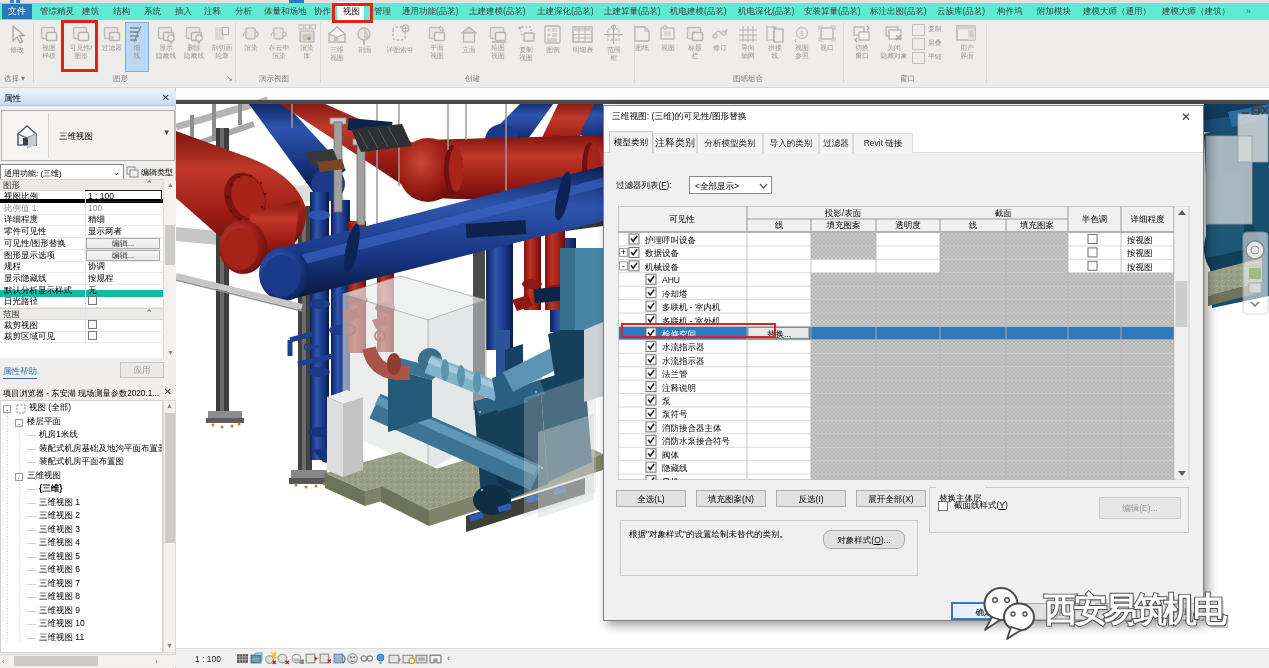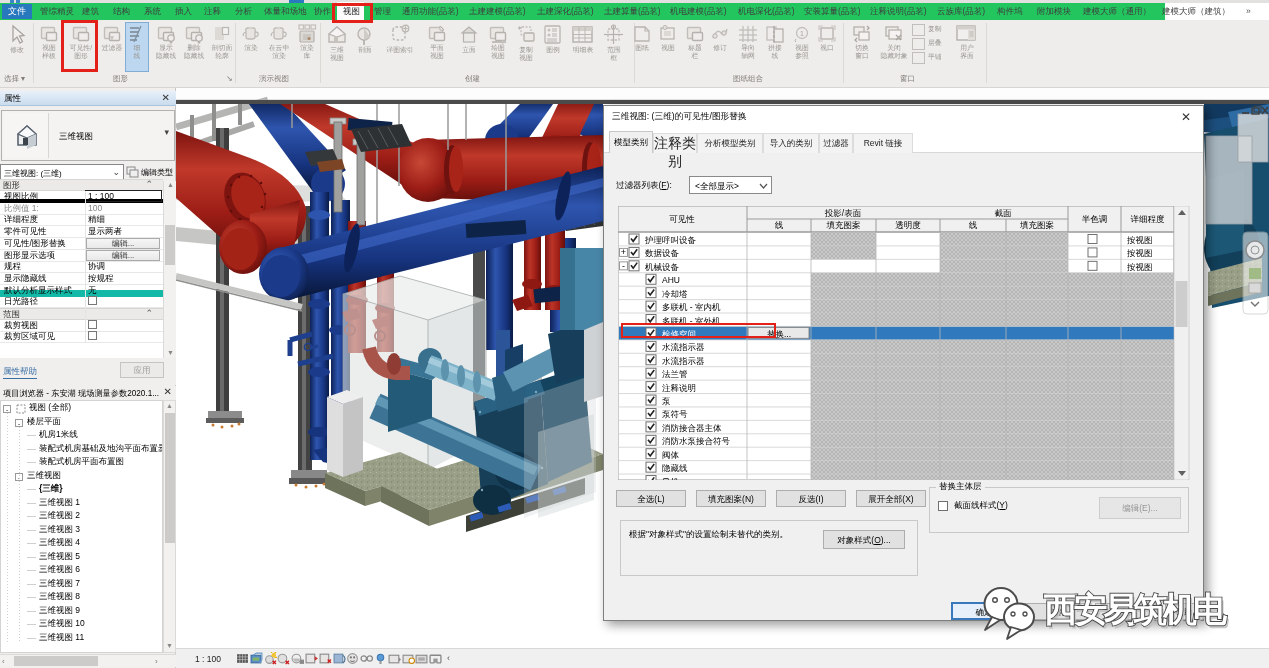--- a/index.html
+++ b/index.html
@@ -20,21 +20,21 @@
  border-top:1px solid #d8d5d2;border-bottom:1px solid #d8d5d2;font-size:8.5px;color:#333;}
 .ebtn{position:absolute;background:linear-gradient(#f6f6f6,#e8e8e8);border:1px solid #aaa;
  font-size:8px;color:#333;text-align:center;}
 .trow{position:absolute;font-size:8.5px;color:#000;white-space:nowrap;}
 .win{font-size:8.5px;color:#000;}
 .btn{position:absolute;background:#e1e1e1;border:1px solid #adadad;font-size:8.5px;
  color:#000;text-align:center;}
 </style></head><body>
 <div id="page">
 
-<div class="abs" style="left:0;top:0;width:1165px;height:20px;background:#22c55e;">
+<div class="abs" style="left:0;top:0;width:1269px;height:20px;background:#5eead4;">
 <div class="abs" style="left:0;top:0;width:1269px;height:3px;background:#e3e1df;"></div>
 <div class="abs" style="left:289px;top:0;width:15px;height:3px;background:#2a7ac0;"></div>
 <div class="abs" style="left:10px;top:0;width:4px;height:3px;background:#3a87c8;"></div>
 <div class="abs" style="left:16px;top:0;width:4px;height:3px;background:#3a87c8;"></div>
 <div class="abs" style="left:2px;top:4px;width:30px;height:15px;background:#2878be;color:#fff;font-size:9px;text-align:center;line-height:15px;">文件</div>
 <div class="abs" style="left:337px;top:2px;width:27px;height:18px;background:#fdfdfd;"></div>
 <span class="tab" style="left:40px;">管综精灵</span>
 <span class="tab" style="left:82px;">建筑</span>
 <span class="tab" style="left:113px;">结构</span>
 <span class="tab" style="left:144px;">系统</span>
@@ -44,21 +44,21 @@
 <span class="tab" style="left:264px;">体量和场地</span>
 <span class="tab" style="left:314px;">协作</span>
 <span class="tab" style="left:374px;">管理</span>
 <span class="tab" style="left:402px;">通用功能(品茗)</span>
 <span class="tab" style="left:469px;">土建建模(品茗)</span>
 <span class="tab" style="left:537px;">土建深化(品茗)</span>
 <span class="tab" style="left:604px;">土建算量(品茗)</span>
 <span class="tab" style="left:670px;">机电建模(品茗)</span>
 <span class="tab" style="left:738px;">机电深化(品茗)</span>
 <span class="tab" style="left:804px;">安装算量(品茗)</span>
-<span class="tab" style="left:870px;">注释说明(品茗)</span>
+<span class="tab" style="left:870px;">标注出图(品茗)</span>
 <span class="tab" style="left:937px;">云族库(品茗)</span>
 <span class="tab" style="left:997px;">构件坞</span>
 <span class="tab" style="left:1037px;">附加模块</span>
 <span class="tab" style="left:1083px;">建模大师（通用）</span>
 <span class="tab" style="left:1162px;">建模大师（建筑）</span>
 <span class="tab" style="left:343px;color:#1a1a1a;">视图</span>
 <span class="tab" style="left:1246px;color:#555;">»</span>
 </div>
 <div class="abs" style="left:0;top:20px;width:1269px;height:68px;background:#efedeb;border-bottom:1px solid #d8d5d2;">
 <div class="ribbtn" style="left:2px;top:4px;width:30px;">
@@ -675,21 +675,21 @@
             <path d="M5 12 L14 4 L23 12 L23 23 L5 23 Z" fill="#eceef0" stroke="#5a6470" stroke-width="1.6"></path>
             <path d="M14 4 L23 12 L14 16 L5 12 Z" fill="#f8fafb" stroke="#5a6470" stroke-width="1.2"></path>
             <path d="M23 12 L23 23 L14 27 L14 16 Z" fill="#c6ccd2" stroke="#5a6470" stroke-width="0"></path>
             <rect x="10" y="16" width="5" height="7" fill="#3c434b"></rect>
           </svg>
         </div>
         <span class="win" style="position:absolute;left:57px;top:20px;">三维视图</span>
         <span style="position:absolute;right:5px;top:16px;font-size:9px;color:#444;">▾</span>
       </div>
       <div class="abs" style="left:0;top:76px;width:124px;height:17px;background:#fff;border:1px solid #888;">
-        <span class="win" style="position:absolute;left:3px;top:3px;font-size:8px;">三维视图: (三维)</span>
+        <span class="win" style="position:absolute;left:3px;top:3px;font-size:8px;">通用功能: (三维)</span>
         <span style="position:absolute;right:3px;top:2px;font-size:9px;color:#444;">⌄</span>
       </div>
       <div class="abs" style="left:126px;top:76px;width:50px;height:17px;">
         <svg class="abs" style="left:0;top:2px;" width="14" height="13" viewBox="0 0 14 13">
           <rect x="1" y="1" width="8" height="7" fill="none" stroke="#8a8a8a"></rect>
           <rect x="4" y="4" width="8" height="7" fill="#eee" stroke="#8a8a8a"></rect>
         </svg>
         <span class="win" style="position:absolute;left:15px;top:3px;font-size:8px;">编辑类型</span>
       </div>
     </div>
@@ -863,21 +863,21 @@
         <div class="abs" style="left:14px;top:1px;width:84px;height:10px;background:#cdcbc9;"></div>
       </div>
     </div>
 <div class="abs" style="left:603px;top:105px;width:601px;height:516px;background:#f0f0f0;border:1px solid #7e7e7e;box-shadow:4px 4px 10px rgba(0,0,0,0.4);z-index:20;">
       <div class="abs" style="left:0;top:0;width:599px;height:23px;background:#fff;">
         <span class="win" style="position:absolute;left:8px;top:5px;font-size:8.7px;">三维视图: (三维)的可见性/图形替换</span>
         <span style="position:absolute;right:12px;top:4px;font-size:12px;color:#333;">✕</span>
       </div>
       <div class="abs" style="left:0;top:23px;width:599px;height:24px;background:#fff;border-bottom:1px solid #d9d9d9;">
         <div class="abs" style="left:5px;top:2px;width:44px;height:22px;background:#f0f0f0;border:1px solid #c8c8c8;border-bottom:none;font-size:8.5px;text-align:center;line-height:20px;z-index:2;">模型类别</div>
-        <div class="abs" style="left:49px;top:4px;width:44px;height:20px;background:#f3f3f3;border:1px solid #dcdcdc;border-bottom:none;font-size:14px;color:#222;text-align:center;line-height:18px;">注释类别</div>
+        <div class="abs" style="left:49px;top:4px;width:44px;height:20px;background:#f3f3f3;border:1px solid #dcdcdc;border-bottom:none;font-size:10px;color:#222;text-align:center;line-height:18px;">注释类别</div>
         <div class="abs" style="left:93px;top:4px;width:66px;height:20px;background:#f3f3f3;border:1px solid #dcdcdc;border-bottom:none;font-size:8.5px;color:#222;text-align:center;line-height:18px;">分析模型类别</div>
         <div class="abs" style="left:159px;top:4px;width:56px;height:20px;background:#f3f3f3;border:1px solid #dcdcdc;border-bottom:none;font-size:8.5px;color:#222;text-align:center;line-height:18px;">导入的类别</div>
         <div class="abs" style="left:215px;top:4px;width:34px;height:20px;background:#f3f3f3;border:1px solid #dcdcdc;border-bottom:none;font-size:8.5px;color:#222;text-align:center;line-height:18px;">过滤器</div>
         <div class="abs" style="left:249px;top:4px;width:60px;height:20px;background:#f3f3f3;border:1px solid #dcdcdc;border-bottom:none;font-size:8.5px;color:#222;text-align:center;line-height:18px;">Revit 链接</div>
       </div>
       <div class="abs" style="left:12px;top:74px;font-size:8.5px;">过滤器列表(<u>F</u>):</div>
       <div class="abs" style="left:85px;top:70px;width:83px;height:18px;background:#fff;border:1px solid #8a8a8a;font-size:8.5px;">
         <span style="position:absolute;left:5px;top:4px;">&lt;全部显示&gt;</span>
         <svg style="position:absolute;right:3px;top:6px;" width="9" height="6">
           <path d="M1,1 L4.5,5 L8,1" fill="none" stroke="#555" stroke-width="1.2"></path>
@@ -1042,28 +1042,28 @@
         <rect x="556" y="0" width="15" height="274" fill="#f0f0f0" stroke="#bbb" stroke-width="0.6"></rect>
         <path d="M560,9 l4,-5 l4,5 Z" fill="#606060"></path>
         <path d="M560,265 l4,5 l4,-5 Z" fill="#606060"></path>
         <rect x="557.5" y="75" width="12" height="46" fill="#cdcdcd"></rect>
       </svg>
       <div class="btn" style="left:12px;top:384px;width:70px;height:17px;line-height:16px;">全选(L)</div>
       <div class="btn" style="left:92px;top:384px;width:70px;height:17px;line-height:16px;">填充图案(N)</div>
       <div class="btn" style="left:172px;top:384px;width:70px;height:17px;line-height:16px;">反选(I)</div>
       <div class="btn" style="left:252px;top:384px;width:70px;height:17px;line-height:16px;">展开全部(X)</div>
       <div class="abs" style="left:325px;top:381px;width:260px;height:46px;border:1px solid #c9c9c9;">
-        <span style="position:absolute;left:6px;top:-7px;background:#f0f0f0;font-size:8.5px;padding:0 3px;">替换主体层</span>
+        <span style="position:absolute;left:6px;top:-7px;background:#f0f0f0;font-size:8.5px;padding:12px 3px;">替换主体层</span>
         <span style="position:absolute;left:8px;top:13px;width:10px;height:10px;border:1px solid #707070;background:#fff;"></span>
         <span style="position:absolute;left:24px;top:12px;font-size:8.5px;">截面线样式(<u>Y</u>)</span>
         <span class="abs" style="left:169px;top:9px;width:82px;height:22px;background:#e6e6e6;border:1px solid #cdcdcd;color:#969696;font-size:8.5px;text-align:center;line-height:21px;">编辑(E)...</span>
       </div>
       <div class="abs" style="left:16px;top:414px;width:298px;height:56px;border:1px solid #c9c9c9;">
         <span style="position:absolute;left:8px;top:8px;font-size:8.5px;">根据"对象样式"的设置绘制未替代的类别。</span>
-        <span class="btn" style="left:202px;top:9px;width:82px;height:19px;line-height:18px;">对象样式(<u>O</u>)...</span>
+        <span class="btn" style="left:202px;top:9px;width:82px;height:19px;line-height:18px;border-radius:8px;">对象样式(<u>O</u>)...</span>
       </div>
       <div class="btn" style="left:347px;top:496px;width:66px;height:18px;line-height:16px;border:2px solid #3a78bd;background:#e7f0fa;">确定</div>
       <div class="btn" style="left:419px;top:497px;width:66px;height:17px;line-height:16px;">取消</div>
       <div class="btn" style="left:491px;top:497px;width:66px;height:17px;line-height:16px;">应用</div>
       <div class="btn" style="left:561px;top:497px;width:38px;height:17px;line-height:16px;">帮助</div>
     </div>
 <svg class="abs" style="left:940px;top:570px;z-index:40;" width="329" height="78" viewBox="0 0 329 78">
 <g>
 <ellipse cx="61" cy="34" rx="16.5" ry="16" fill="#fff" stroke="#4c4c4c" stroke-width="2"></ellipse>
 <path d="M52 47 L45 60 L60 50 Z" fill="#fff" stroke="#4c4c4c" stroke-width="1.8" stroke-linejoin="round"></path>

